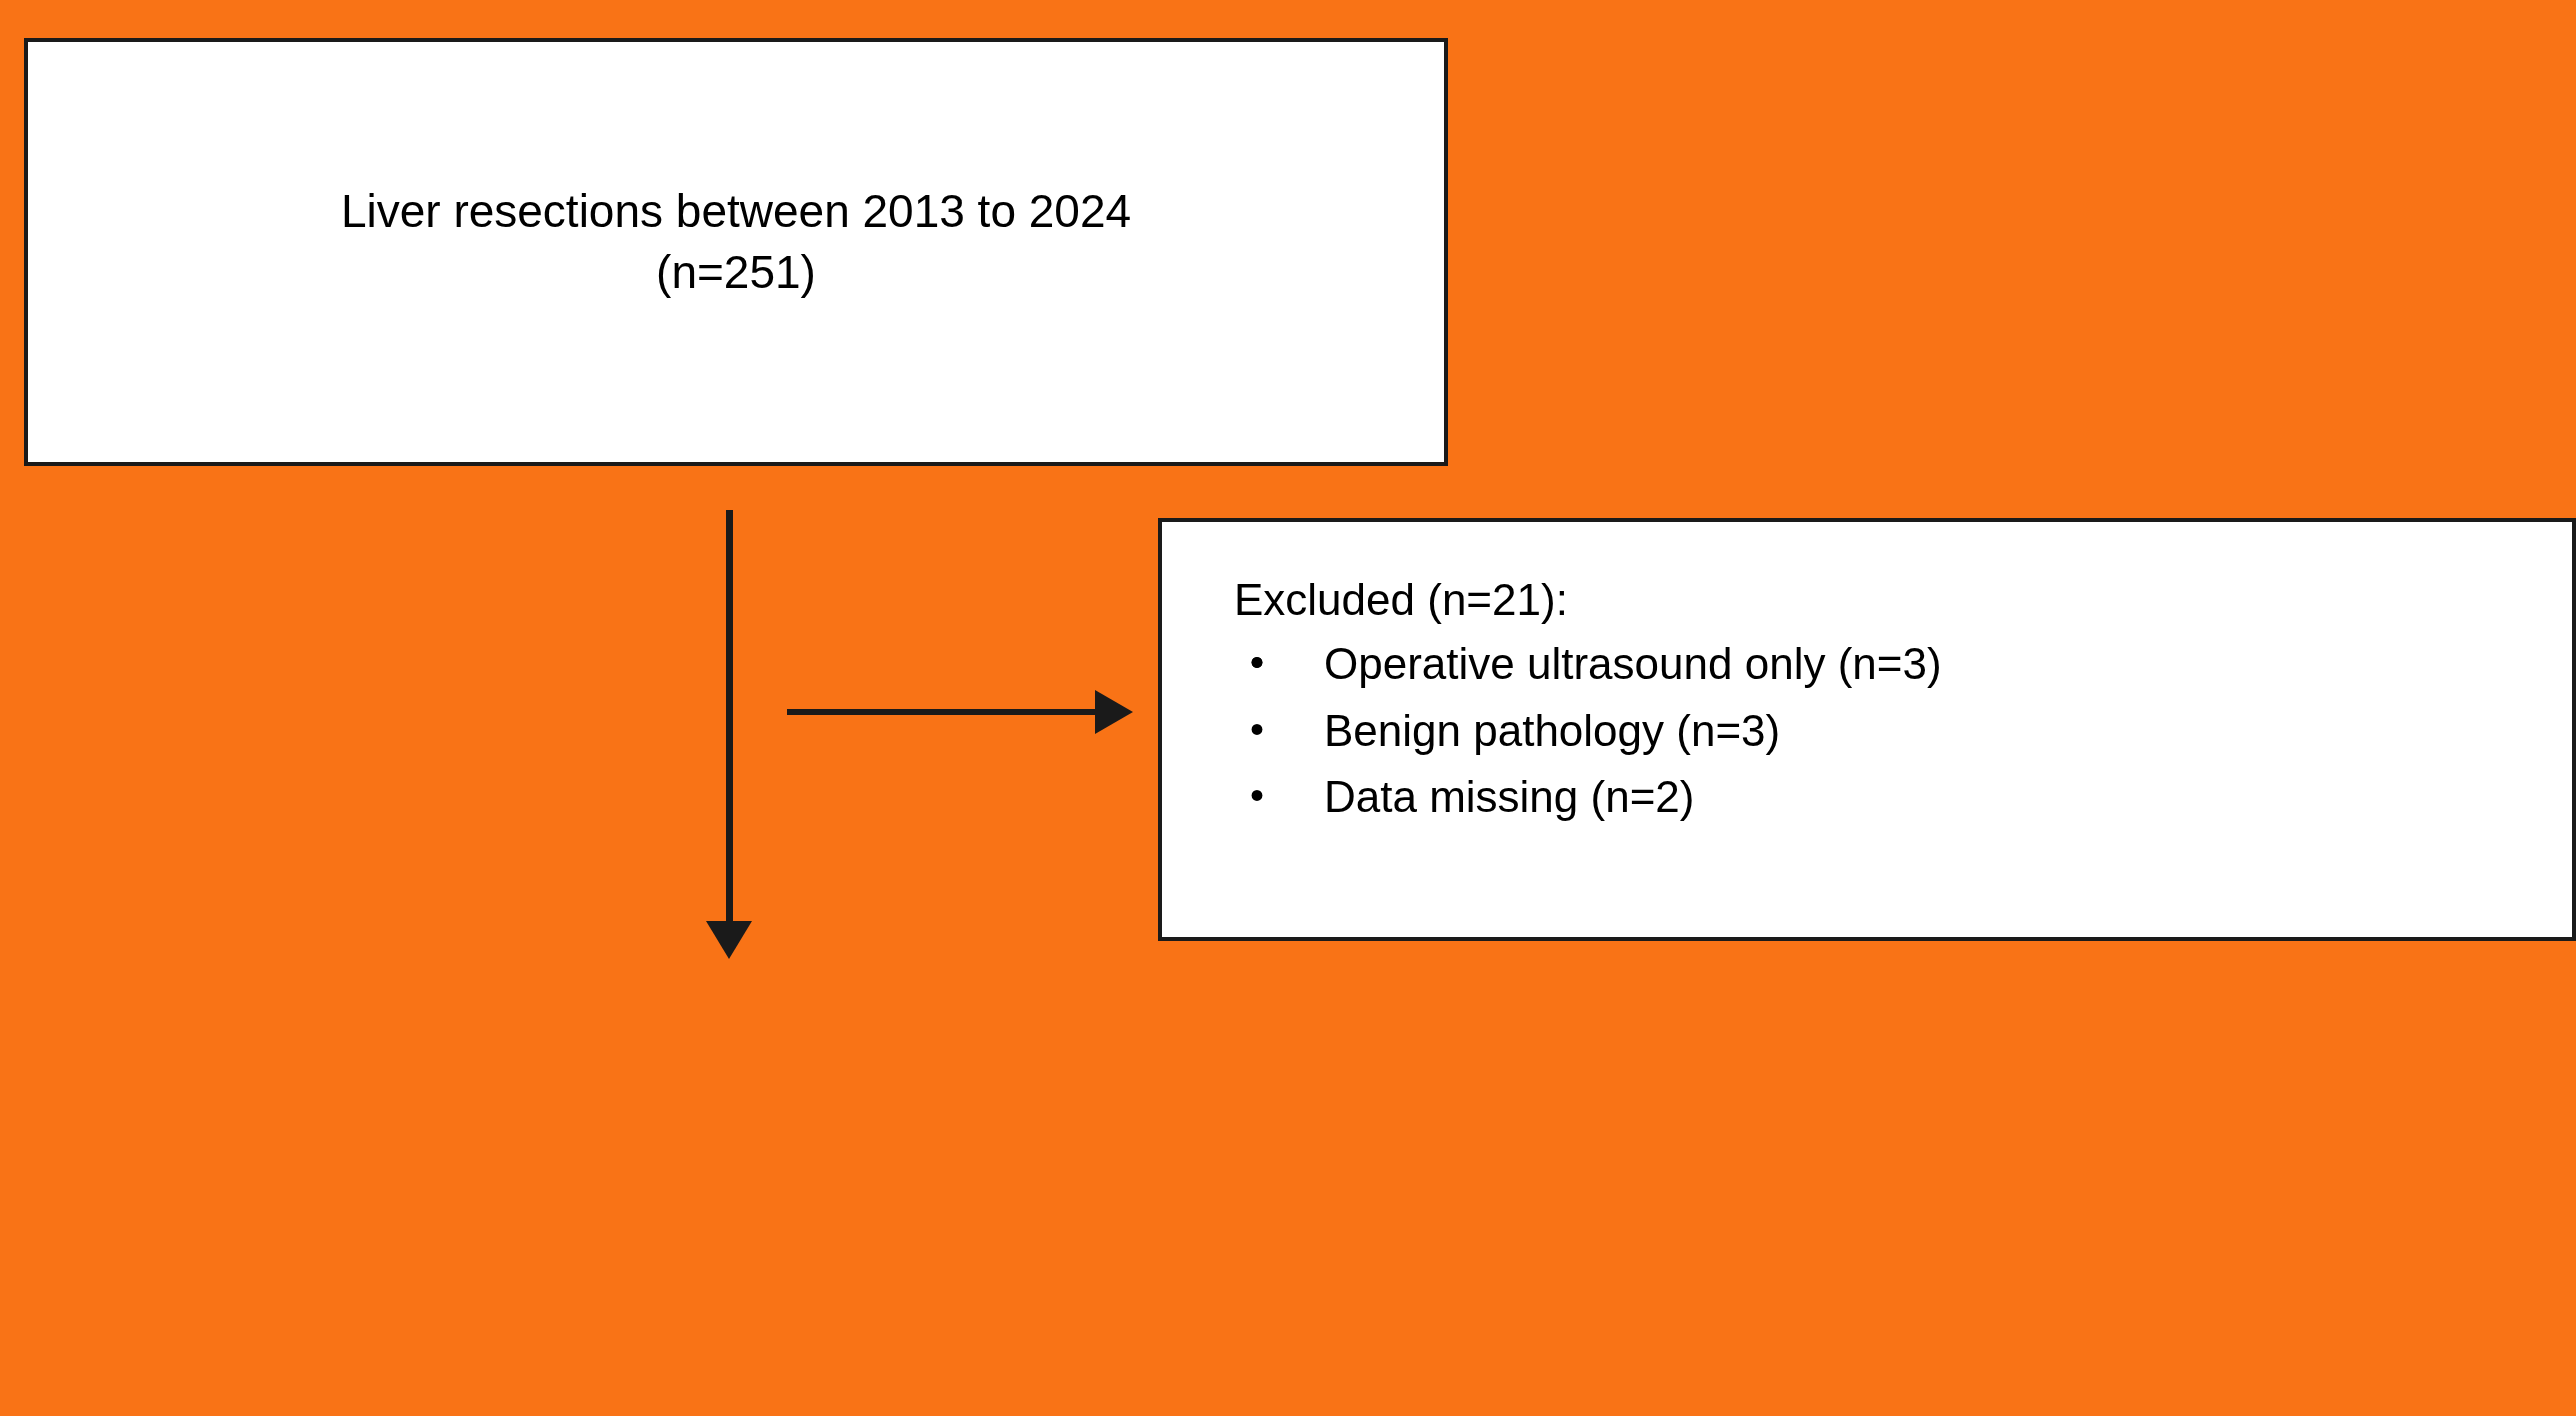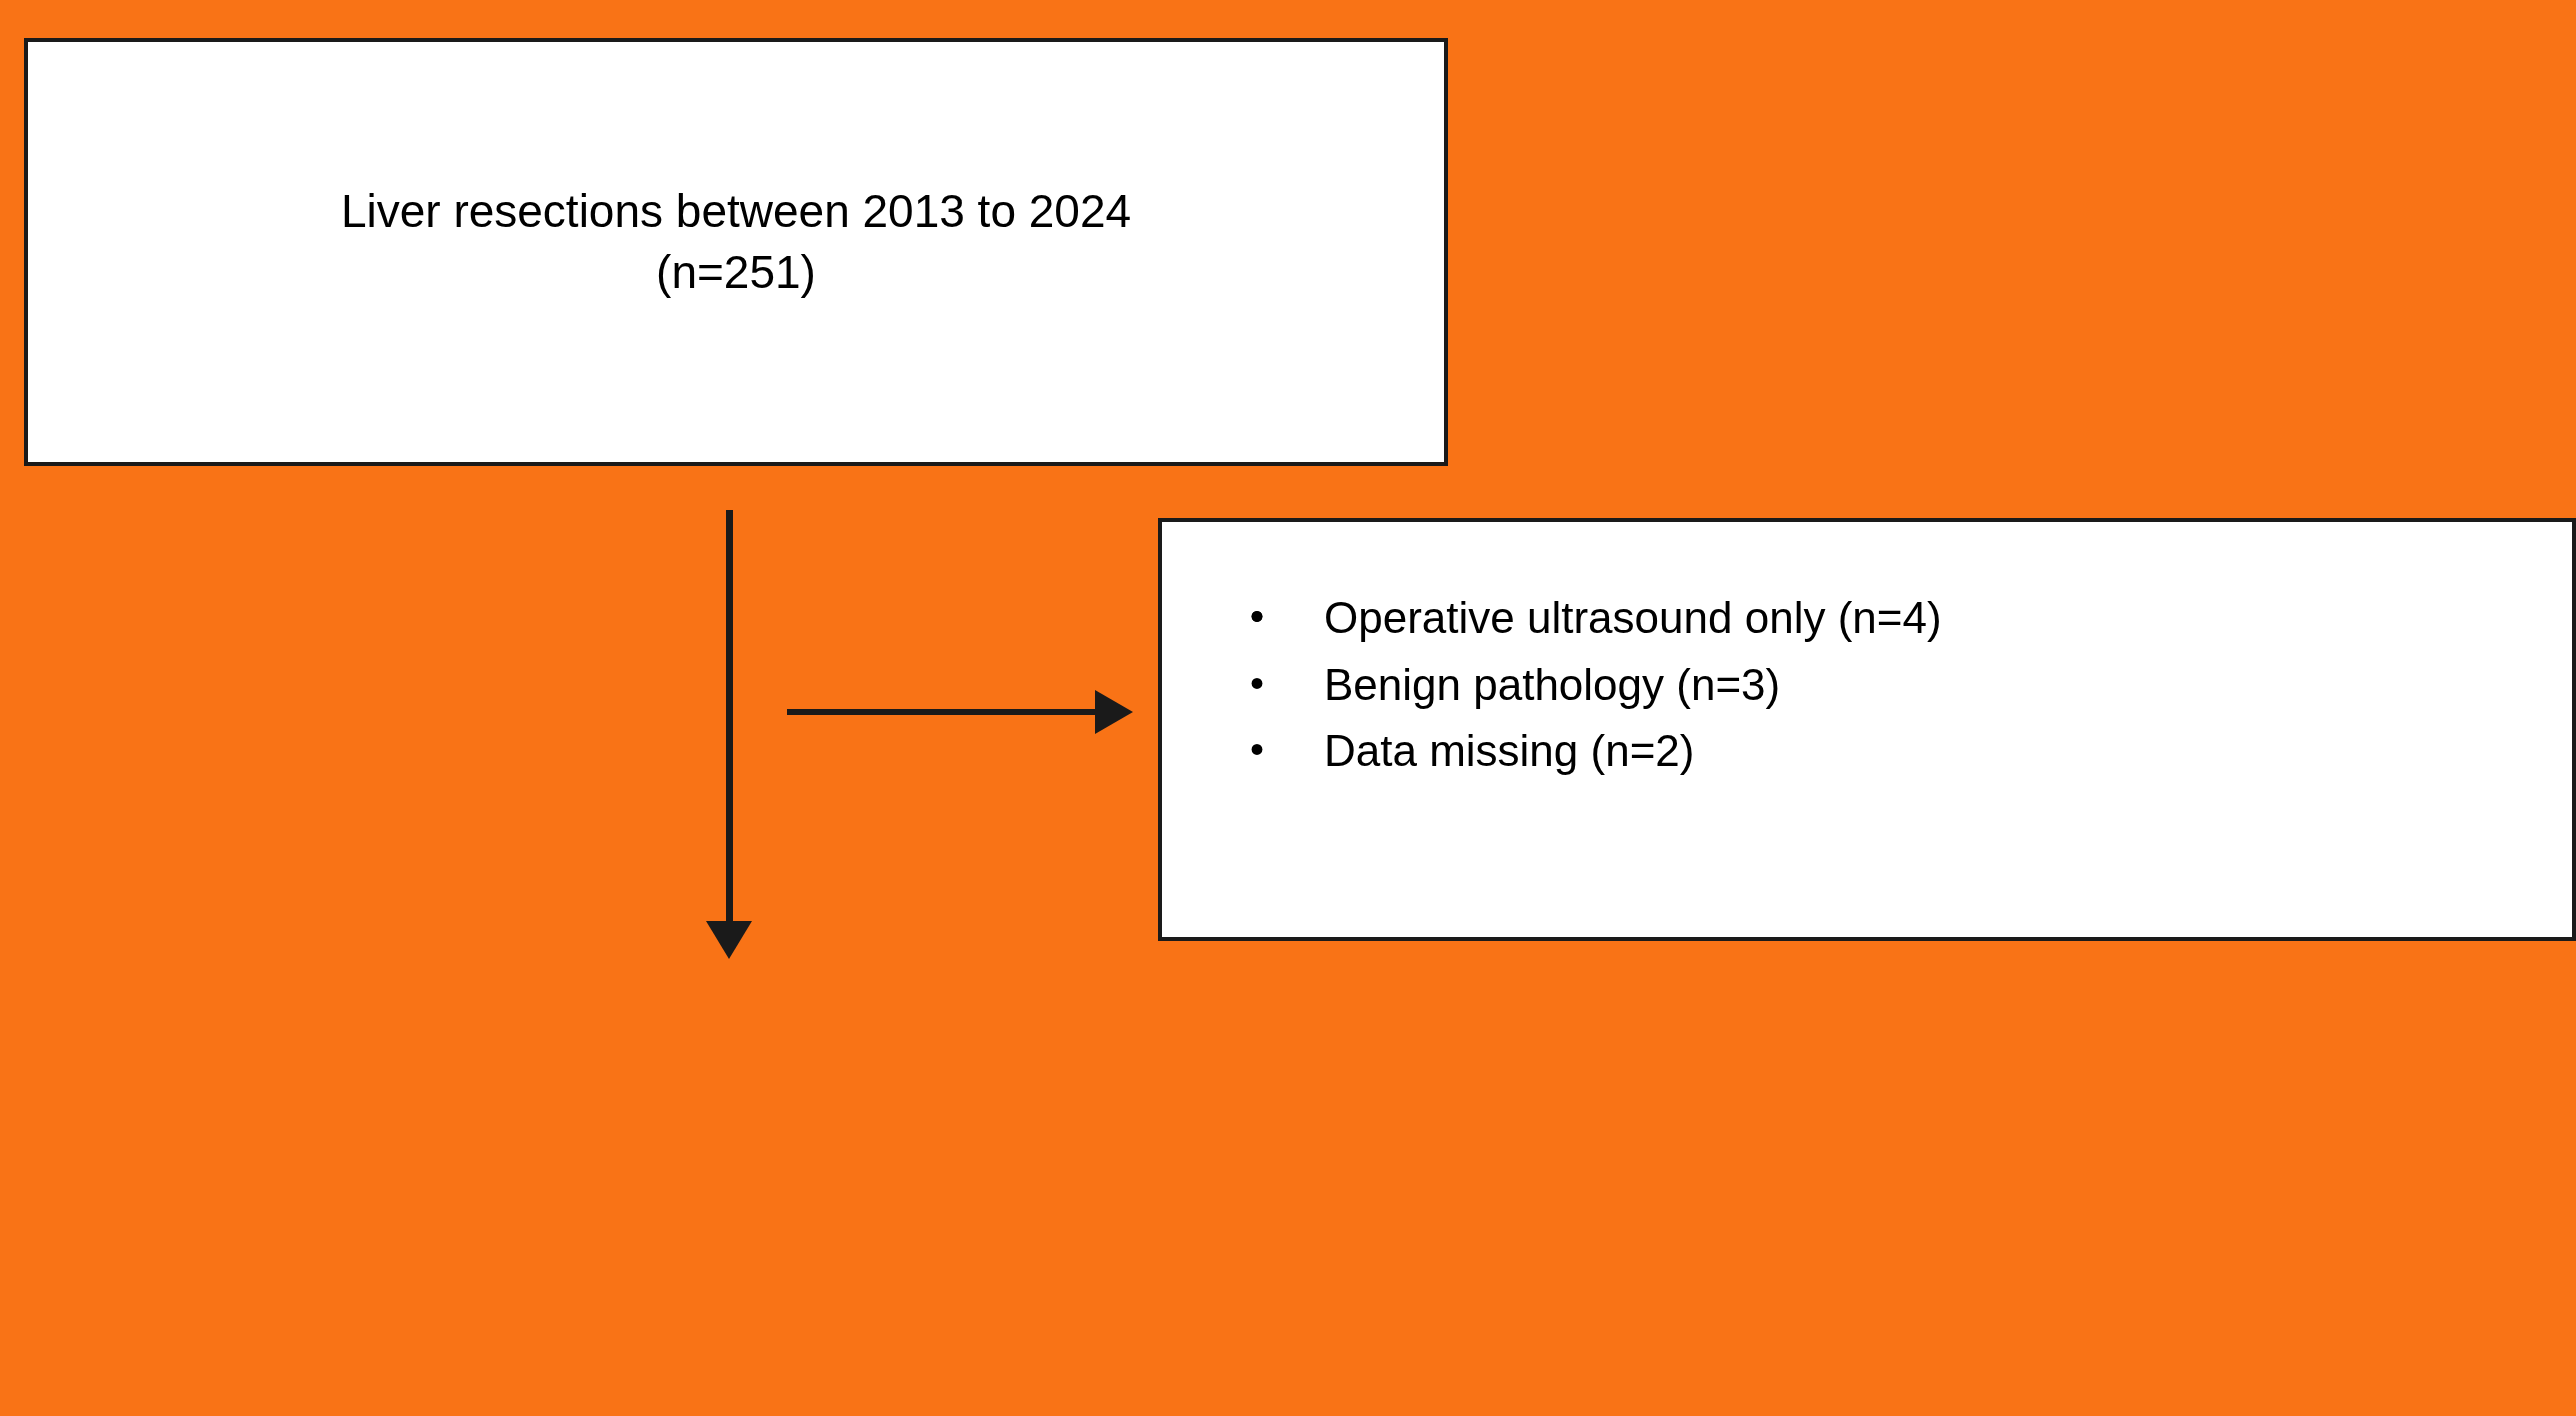--- a/index.html
+++ b/index.html
@@ -150,27 +150,28 @@
   </div>
 
   <div class="v-line" id="arrow-down-line"></div>
   <div id="arrow-down-head"></div>
 
   <div id="arrow-right-line"></div>
   <div id="arrow-right-head"></div>
 
   <div class="box" id="box-excluded">
     <div class="excluded-inner">
+      <div class="excluded-title">Excluded (n=21):</div>
       <ul class="excl-list">
         <li>
           <span class="bullet">•</span>
         </li>
         <li>
           <span class="bullet">•</span>
-          <span>Operative ultrasound only (n=4)</span>
+          <span>Operative ultrasound only (n=3)</span>
         </li>
         <li>
           <span class="bullet">•</span>
           <span>Benign pathology (n=3)</span>
         </li>
         <li>
           <span class="bullet">•</span>
           <span>Data missing (n=2)</span>
         </li>
       </ul>

